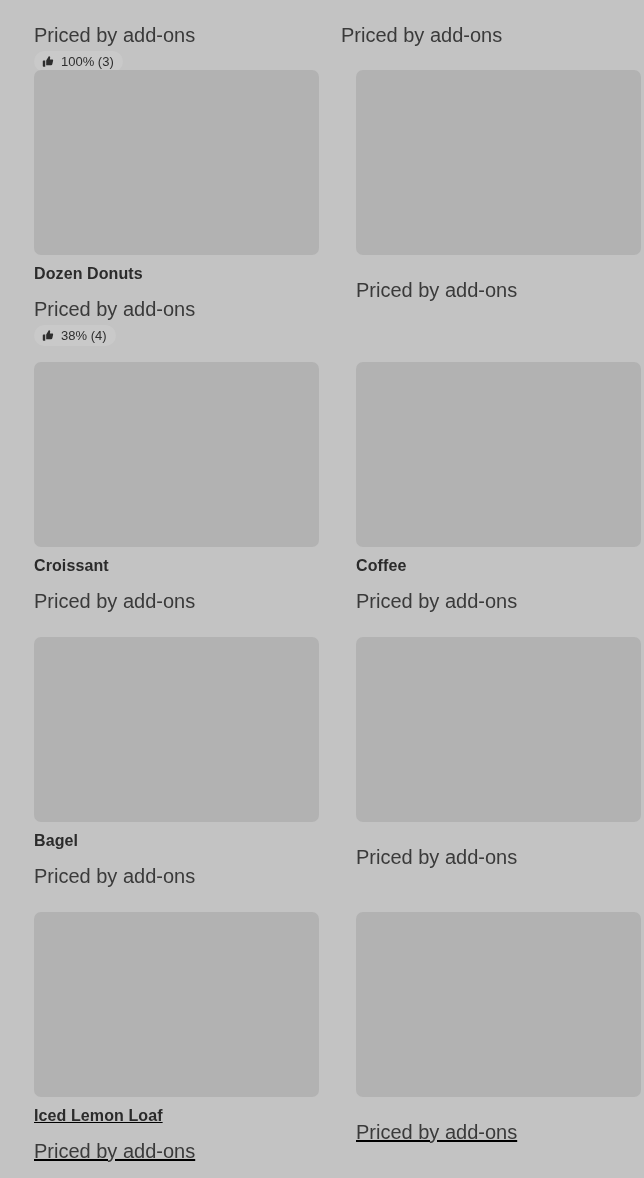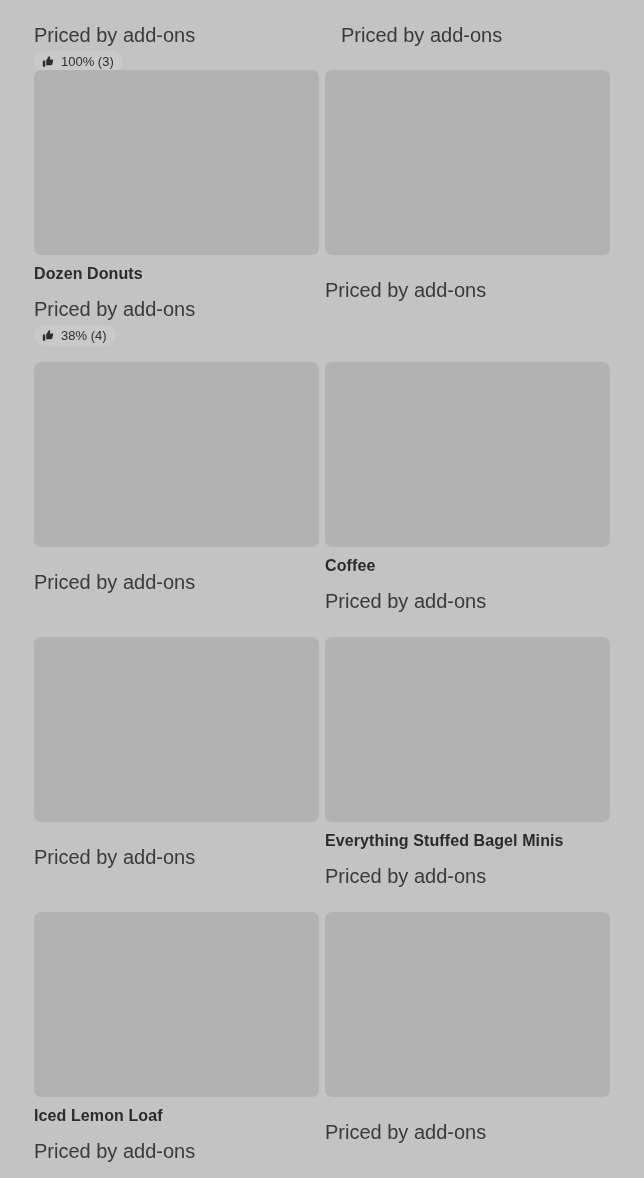--- a/index.html
+++ b/index.html
@@ -21,21 +21,21 @@
     left: 0;
     top: 0;
     width: 644px;
   }
 
   .row {
     display: flex;
     width: 608px;
     padding-left: 34px;
     box-sizing: border-box;
-    column-gap: 6px;
+    column-gap: 37px;
   }
 
   .card {
     width: 285px;
     flex: 0 0 285px;
     box-sizing: border-box;
   }
 
   .thumb {
     width: 285px;
@@ -166,49 +166,50 @@
       <div class="card-body">
         <div class="subtitle">Priced by add-ons</div>
       </div>
     </div>
   </div>
 
   <div class="row" style="margin-top: 16px;">
     <div class="card">
       <div class="thumb"></div>
       <div class="card-body">
+        <div class="title">Croissant</div>
         <div class="subtitle">Priced by add-ons</div>
       </div>
     </div>
     <div class="card">
       <div class="thumb"></div>
       <div class="card-body">
         <div class="title">Coffee</div>
         <div class="subtitle">Priced by add-ons</div>
       </div>
     </div>
   </div>
 
   <div class="row" style="margin-top: 27px;">
     <div class="card">
       <div class="thumb"></div>
       <div class="card-body">
-        <div class="subtitle">Priced by add-ons</div>
-      </div>
-    </div>
-    <div class="card">
-      <div class="thumb"></div>
-      <div class="card-body">
-        <div class="title">Everything Stuffed Bagel Minis</div>
-        <div class="subtitle">Priced by add-ons</div>
-      </div>
-    </div>
-  </div>
-
-  <div class="row" style="margin-top: 27px;">
+        <div class="title">Bagel</div>
+        <div class="subtitle">Priced by add-ons</div>
+      </div>
+    </div>
+    <div class="card">
+      <div class="thumb"></div>
+      <div class="card-body">
+        <div class="subtitle">Priced by add-ons</div>
+      </div>
+    </div>
+  </div>
+
+  <div class="row" style="margin-top: 27px; text-decoration: underline;">
     <div class="card">
       <div class="thumb"></div>
       <div class="card-body">
         <div class="title">Iced Lemon Loaf</div>
         <div class="subtitle">Priced by add-ons</div>
       </div>
     </div>
     <div class="card">
       <div class="thumb"></div>
       <div class="card-body">

